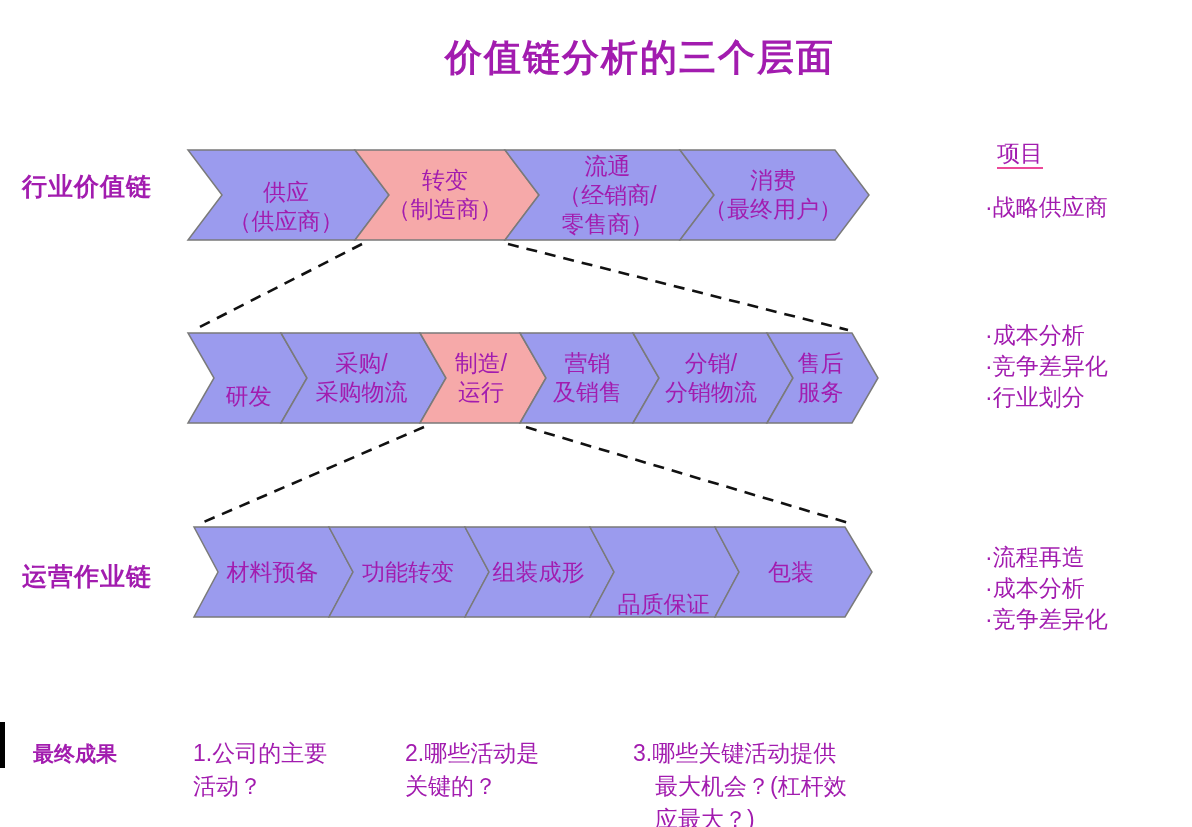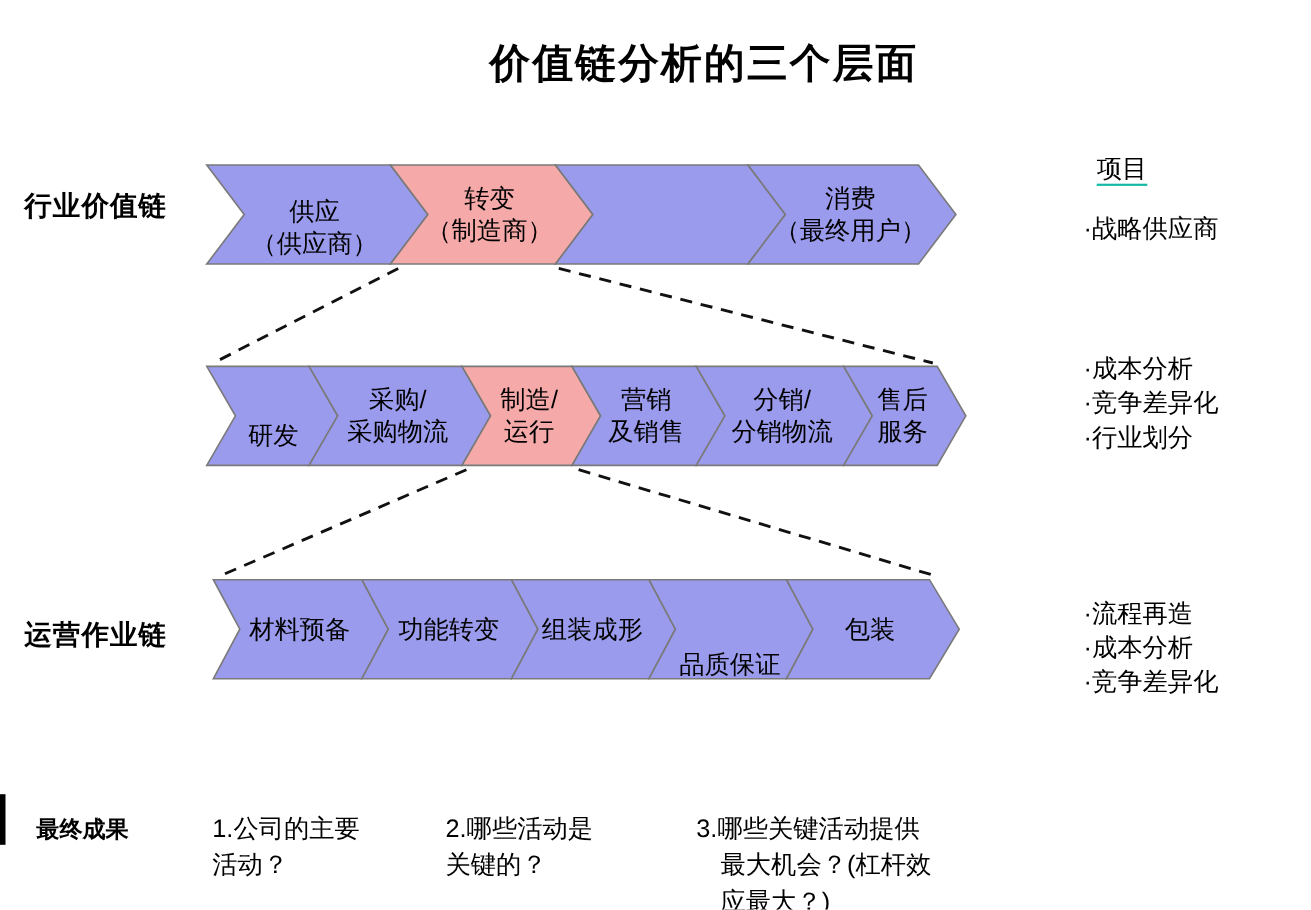--- a/index.html
+++ b/index.html
@@ -1,37 +1,37 @@
 <!DOCTYPE html>
 <html><head>
 <meta charset="utf-8">
 <style>
   html,body{margin:0;padding:0;background:#fff;}
   .canvas{
     position:relative;width:1192px;height:827px;background:#ffffff;overflow:hidden;
-    font-family:"Liberation Sans","DejaVu Sans",sans-serif;color:#000000;
+    font-family:"Liberation Sans","DejaVu Sans",sans-serif;color:#a21caf;
   }
   .layer{position:absolute;left:0;top:0;}
   .seg{fill:#9b9bee;stroke:#7a7a7a;stroke-width:1.5;}
   .seg.hl{fill:#f6a9a9;}
   .dash{stroke:#111;stroke-width:2.6;stroke-dasharray:11 8;fill:none;}
   .title{
     position:absolute;left:430px;top:33px;width:420px;text-align:center;
     font-size:37px;font-weight:bold;letter-spacing:2px;white-space:nowrap;
   }
   .chain-label{
     position:absolute;left:22px;font-size:25px;font-weight:bold;
     letter-spacing:1px;white-space:nowrap;
   }
   .seg-label{
     position:absolute;display:flex;align-items:center;justify-content:center;
     text-align:center;font-size:23px;line-height:29px;white-space:pre-line;
   }
   .rp-heading{position:absolute;left:997px;top:138px;font-size:23px;}
-  .rp-heading span{border-bottom:2px solid #14b8a6;padding-bottom:1px;}
+  .rp-heading span{border-bottom:2px solid #ec4899;padding-bottom:1px;}
   .rp-group{position:absolute;left:985px;font-size:23px;line-height:31px;white-space:pre-line;}
   .outcome-label{position:absolute;left:33px;top:740px;font-size:21px;font-weight:bold;white-space:nowrap;}
   .question{position:absolute;top:737px;font-size:23px;line-height:33px;white-space:pre-line;}
   .q-center{text-align:left;}
   .q-hang{padding-left:22px;text-indent:-22px;}
   .edge-mark{position:absolute;left:0;top:722px;width:5px;height:46px;background:#000;}
 </style>
 </head>
 <body>
 
@@ -66,20 +66,23 @@
 
   <div class="title">价值链分析的三个层面</div>
 
   <div class="chain-label" style="top:170px;">行业价值链</div>
   <div class="chain-label" style="top:560px;">运营作业链</div>
 
   <div class="seg-label" style="left:196px;top:162px;width:180px;height:90px;">供应
 （供应商）</div>
   <div class="seg-label" style="left:363px;top:150px;width:164px;height:90px;">转变
 （制造商）</div>
+  <div class="seg-label" style="left:513px;top:150px;width:189px;height:90px;">流通
+（经销商/
+零售商）</div>
   <div class="seg-label" style="left:688px;top:150px;width:170px;height:90px;">消费
 （最终用户）</div>
 
   <div class="seg-label" style="left:196px;top:333px;width:105px;height:90px;margin-top:18px;">研发</div>
   <div class="seg-label" style="left:289px;top:333px;width:145px;height:90px;">采购/
 采购物流</div>
   <div class="seg-label" style="left:428px;top:333px;width:106px;height:90px;">制造/
 运行</div>
   <div class="seg-label" style="left:528px;top:333px;width:119px;height:90px;">营销
 及销售</div>

